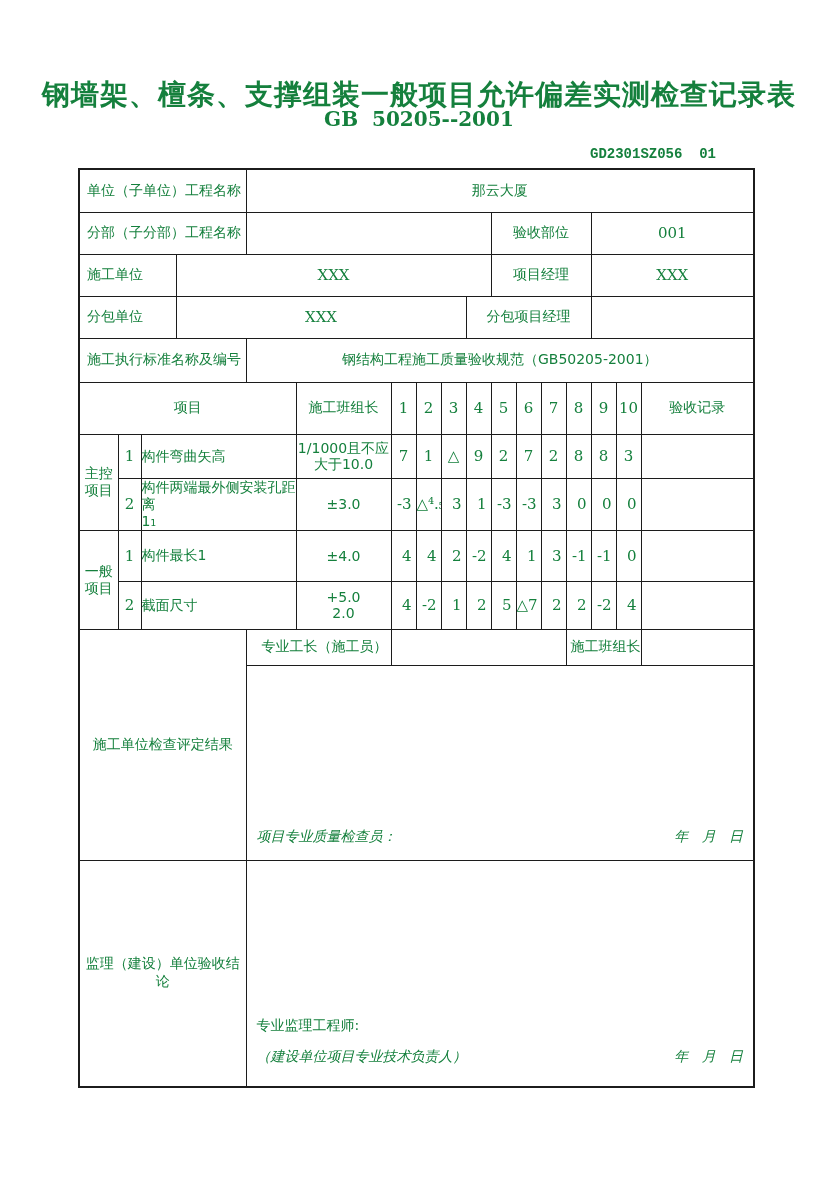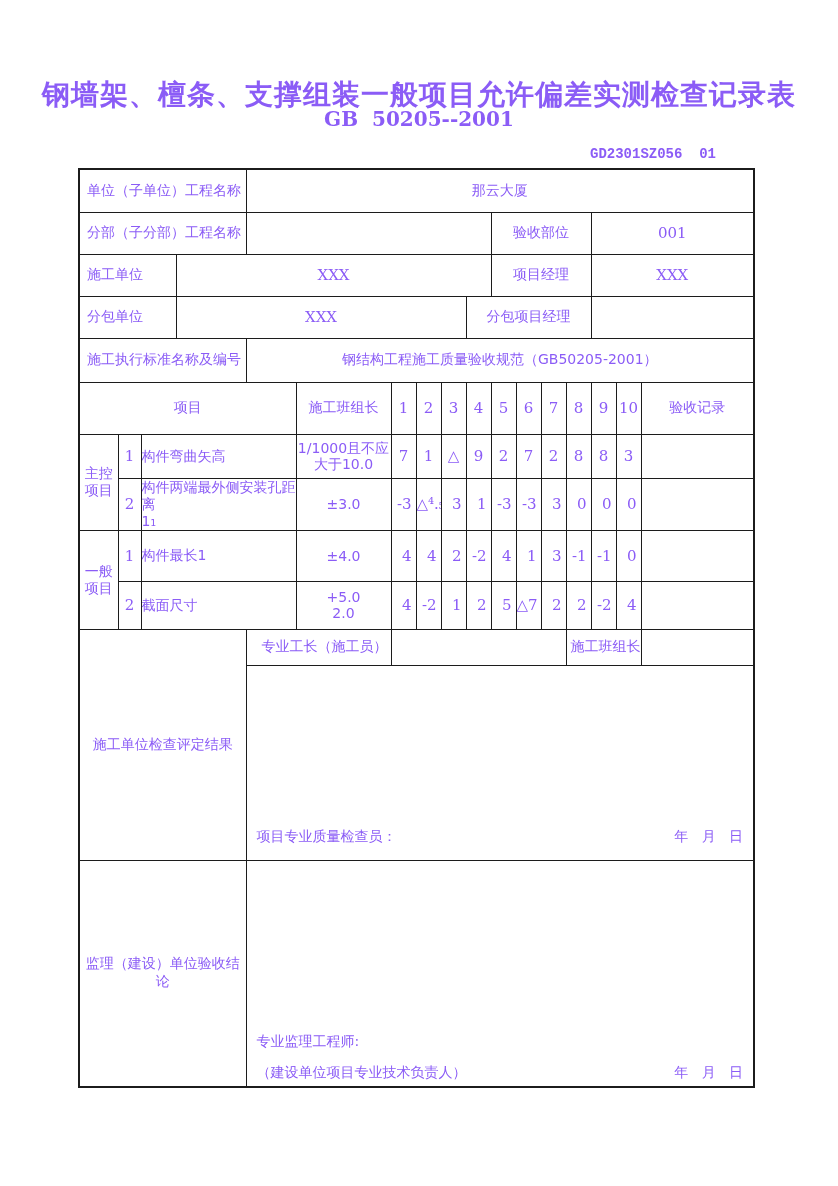--- a/index.html
+++ b/index.html
@@ -1,17 +1,17 @@
 <!DOCTYPE html>
 <html><head>
 <meta charset="utf-8">
 <style>
   html,body{margin:0;padding:0;background:#fff;}
   .page{position:relative;width:838px;height:1186px;background:#ffffff;
-        font-family:"DejaVu Sans",sans-serif;color:#8b5cf6;overflow:hidden;}
+        font-family:"DejaVu Sans",sans-serif;color:#15803d;overflow:hidden;}
   .title1{position:absolute;top:76px;left:0;width:100%;text-align:center;
           font-size:28px;font-weight:bold;letter-spacing:1px;white-space:pre;}
   .title2{position:absolute;top:107px;left:0;width:100%;text-align:center;
           font-size:20px;font-weight:bold;white-space:pre;
           font-family:"DejaVu Serif",serif;}
   .code{position:absolute;top:146px;left:590px;font-size:14px;font-weight:bold;
         font-family:"Liberation Mono",monospace;white-space:pre;}
   table.form{position:absolute;left:78px;top:168px;width:675px;
         border-collapse:collapse;table-layout:fixed;
         border:2px solid #1c1c1c;}
@@ -23,21 +23,21 @@
   .num{font-family:"DejaVu Serif",serif;font-size:15px;}
   .num-r{text-align:right;padding-right:4px;}
   .grp{text-align:center;line-height:17px;padding:0 2px;}
   .grp span{display:block;}
   .item{text-align:left;line-height:17px;}
   .item span{display:block;}
   .dev{text-align:center;line-height:16px;}
   .dev span{display:block;}
   .big{vertical-align:bottom;}
   .bigpad{padding:0 10px 14px 10px;}
-  .row-between{display:flex;justify-content:space-between;align-items:flex-start;}
+  .row-between{display:flex;justify-content:space-between;align-items:flex-start;font-style:italic;}
   .pre{white-space:pre;margin-left:8px;}
   .line2{margin-top:13px;}
 </style>
 </head>
 <body>
 
 <div class="page">
 
   <div class="title1">钢墙架、檀条、支撑组装一般项目允许偏差实测检查记录表</div>
   <div class="title2">GB  50205--2001</div>
@@ -220,21 +220,21 @@
         <div class="row-between bigpad">
           <span>项目专业质量检查员：</span>
           <span class="pre">年   月   日</span>
         </div>
       </td>
     </tr>
 
     <tr style="height:227px">
       <td colspan="4" class="ctr">监理（建设）单位验收结论</td>
       <td colspan="13" class="big">
-        <div class="bigpad" style="padding-bottom:4px">
+        <div class="bigpad" style="padding-bottom:20px">
           <div>专业监理工程师:</div>
           <div class="row-between line2">
             <span>（建设单位项目专业技术负责人）</span>
             <span class="pre">年   月   日</span>
           </div>
         </div>
       </td>
     </tr>
   </tbody>
     </table>

